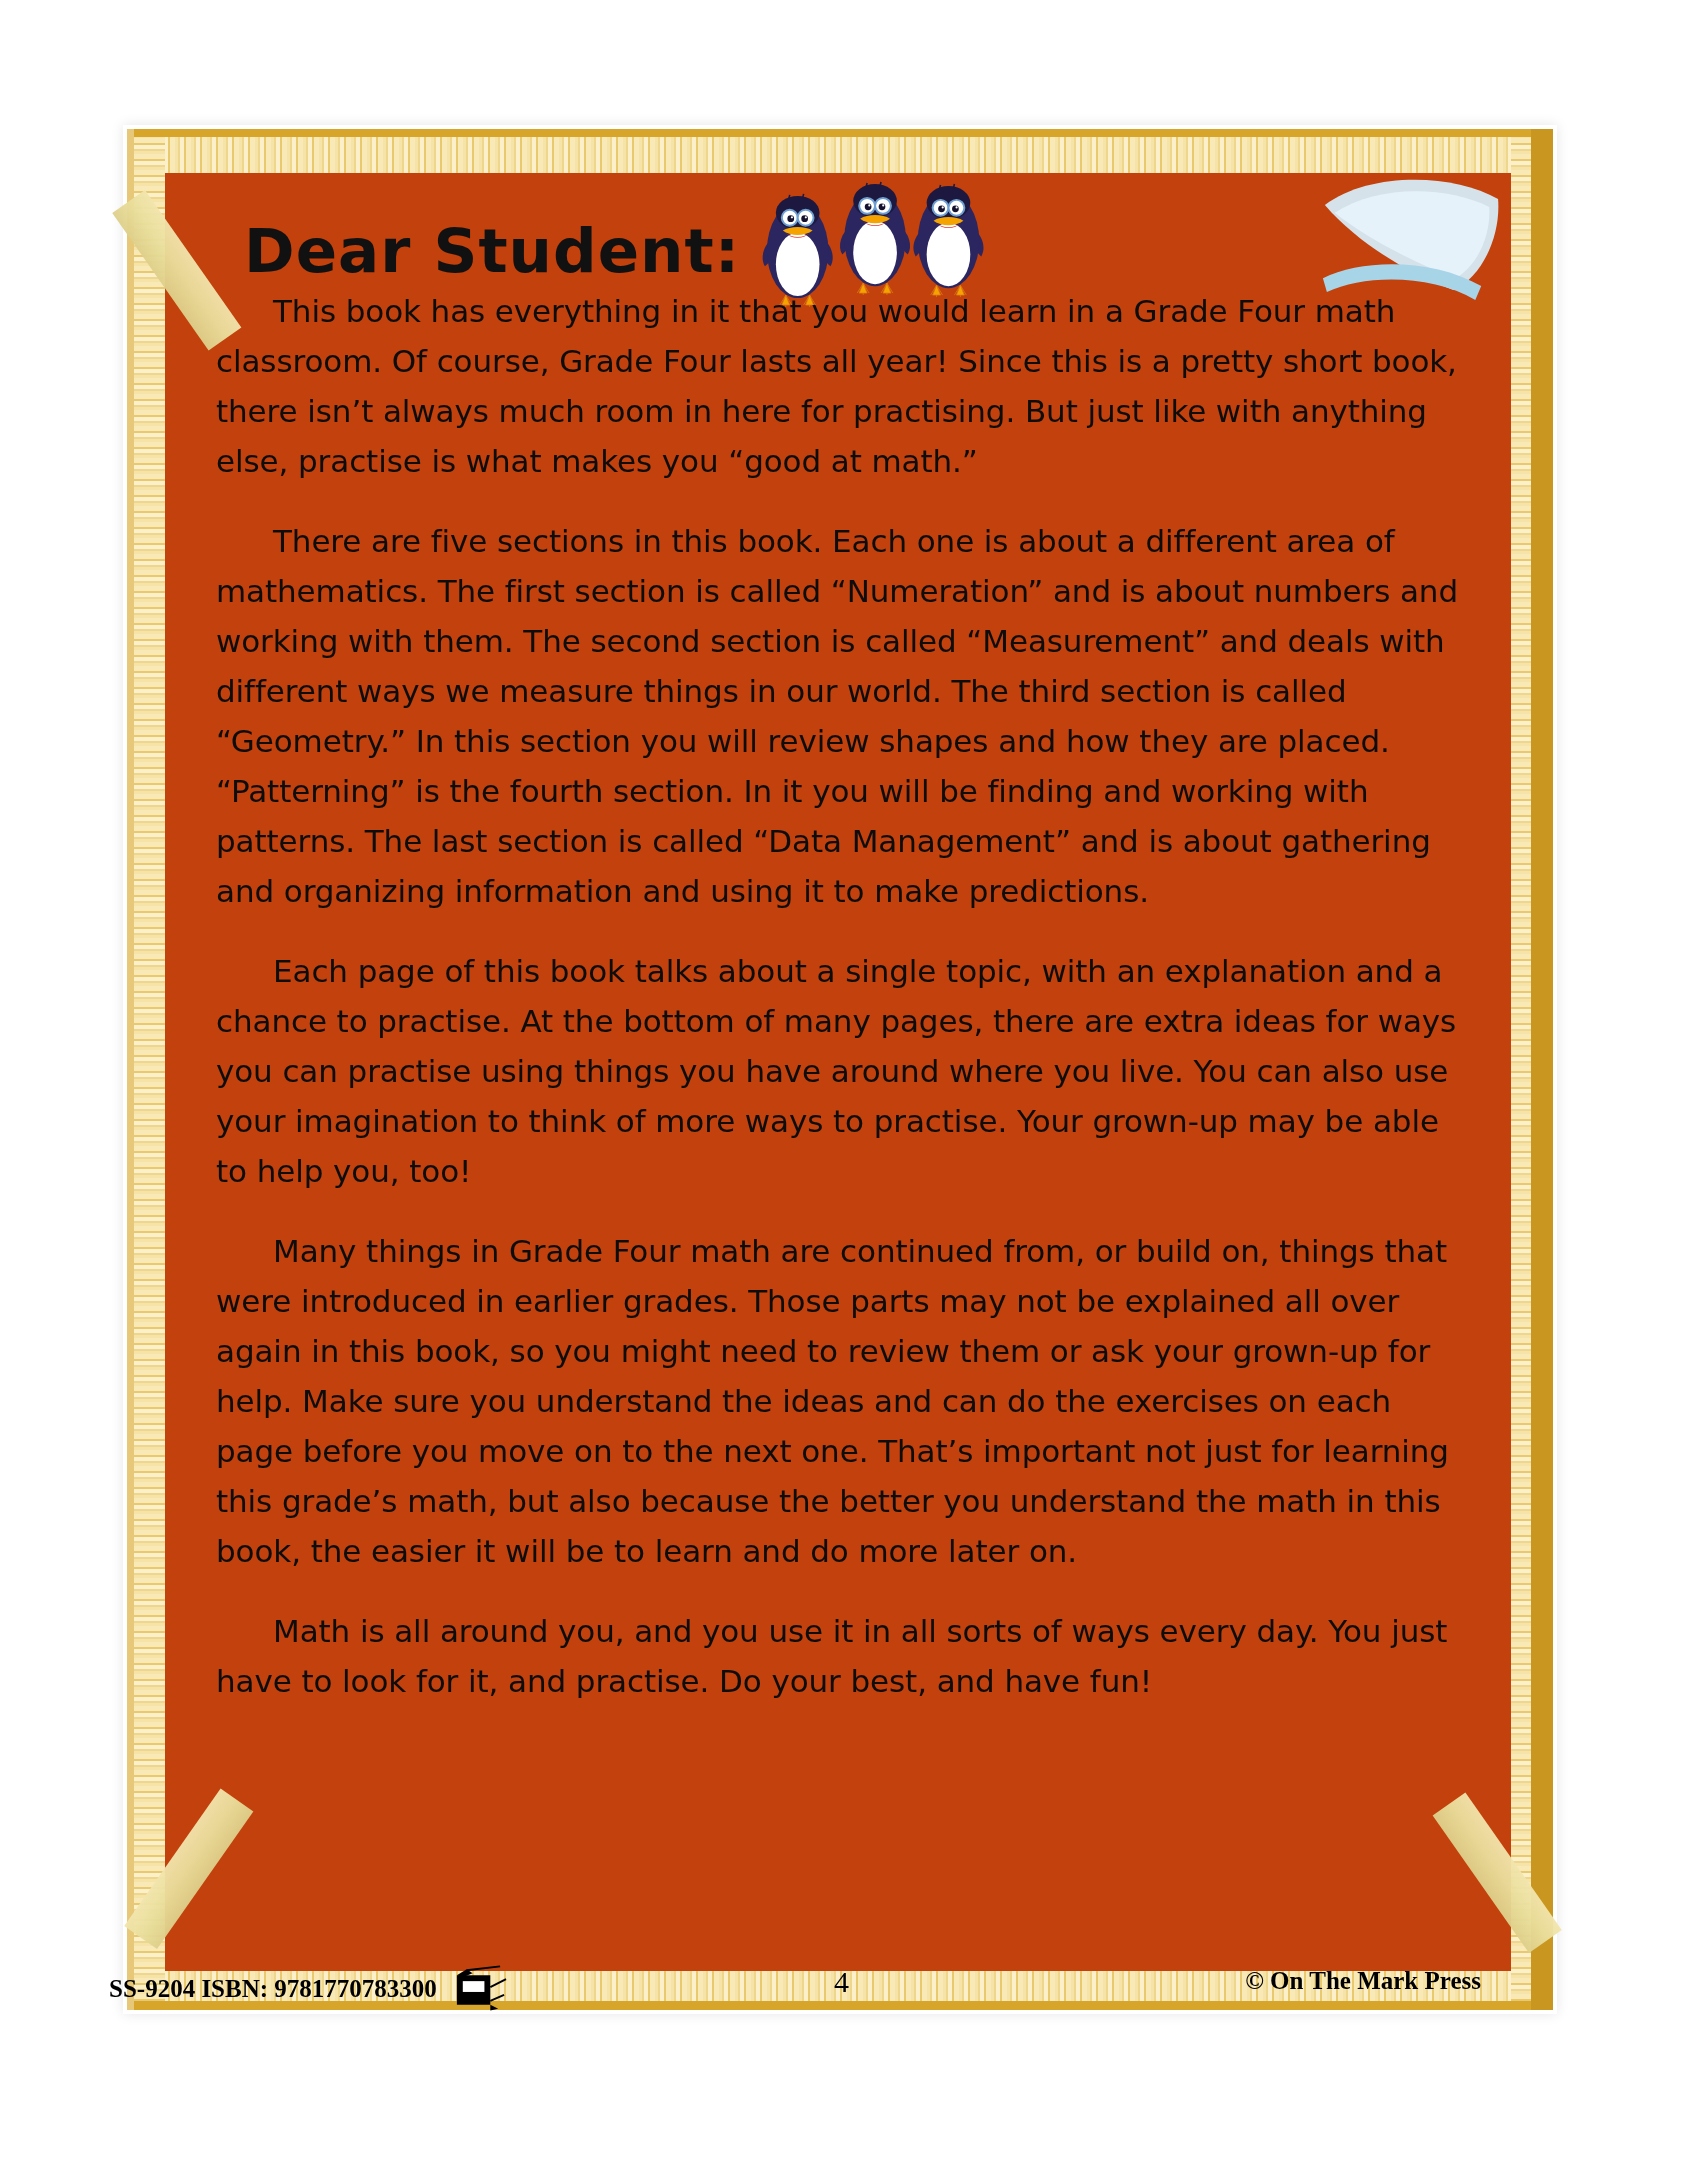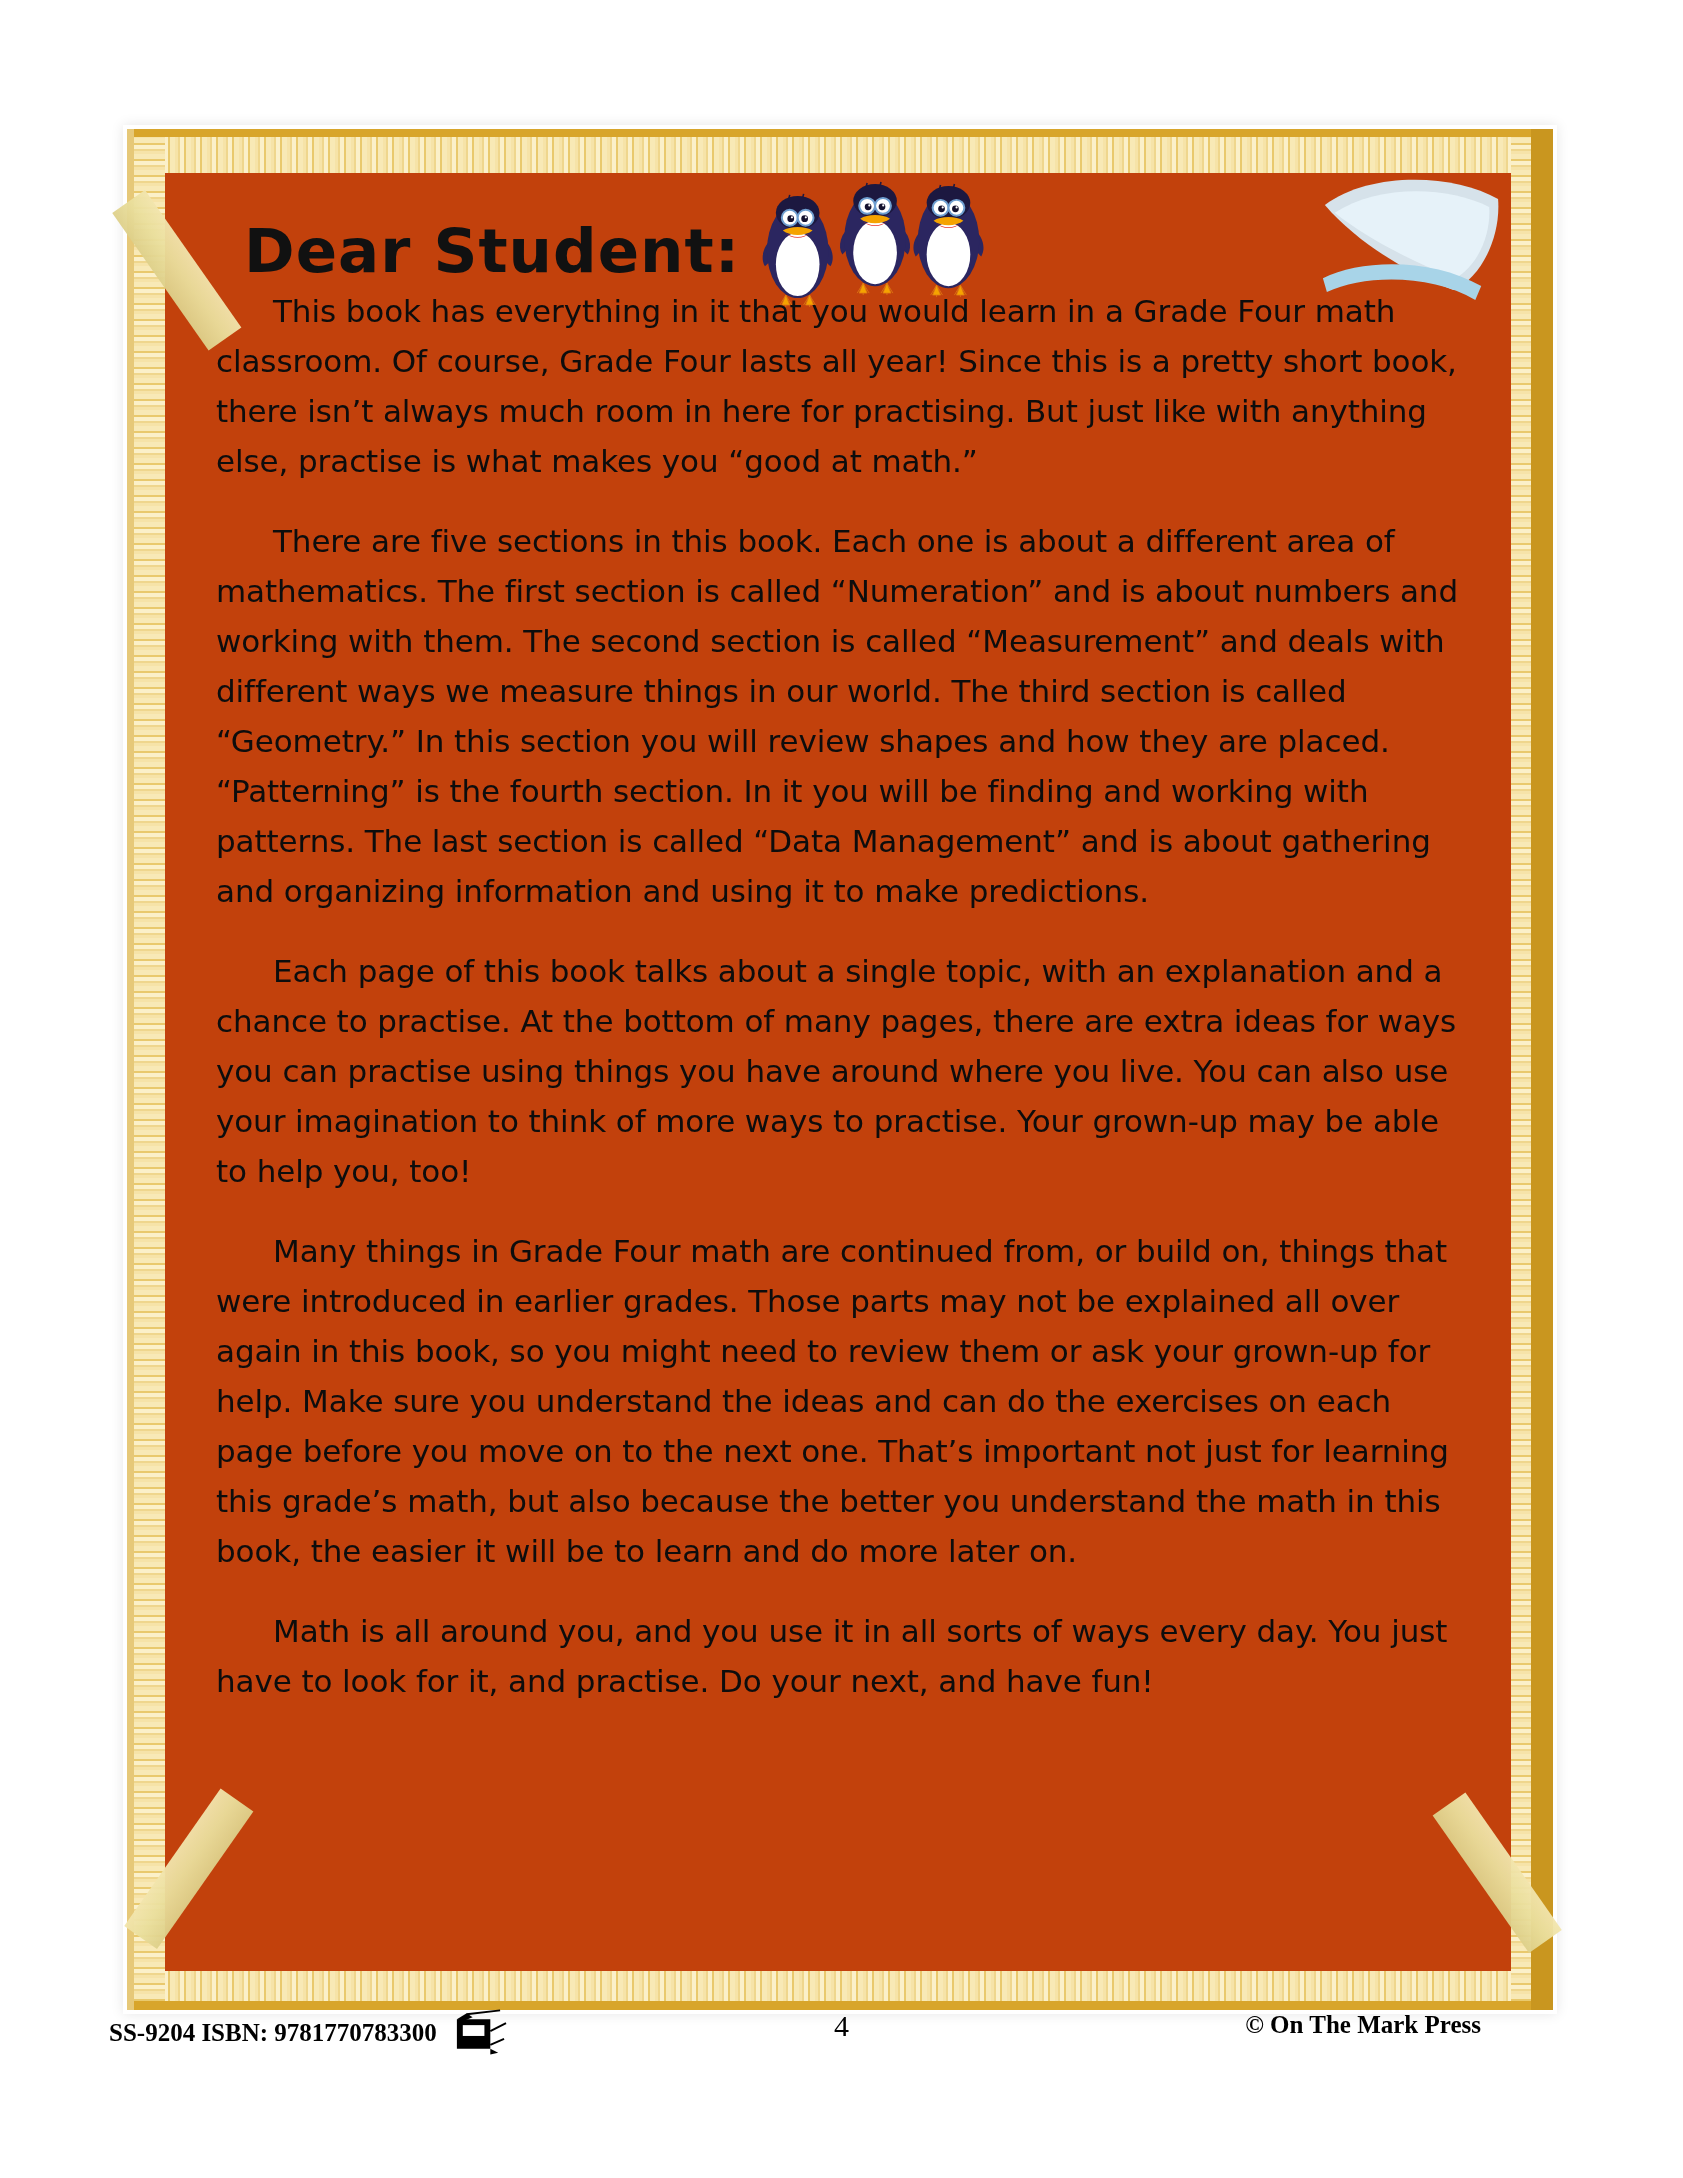--- a/index.html
+++ b/index.html
@@ -149,21 +149,21 @@
     color: #0d0d0d;
     letter-spacing: -0.1px;
     text-align: left;
   }
   .para:last-child { margin-bottom: 0; }
 
   
   .footer {
     position: absolute;
     left: 0;
-    top: 1999px;
+    top: 1955px;
     width: 1590px;
     height: 59px;
   }
   .footer-left {
     position: absolute;
     left: 109px;
     top: 10px;
     display: flex;
     align-items: center;
     gap: 14px;
@@ -262,21 +262,21 @@
         <use href="#penguin" x="0" y="12"></use>
         <use href="#penguin" x="78" y="0"></use>
         <use href="#penguin" x="152" y="2"></use>
       </svg>
 
       <div class="body-copy">
         <p class="para">This book has everything in it that you would learn in a Grade Four math classroom. Of course, Grade Four lasts all year! Since this is a pretty short book, there isn’t always much room in here for practising. But just like with anything else, practise is what makes you “good at math.”</p>
         <p class="para">There are five sections in this book. Each one is about a different area of mathematics. The first section is called “Numeration” and is about numbers and working with them. The second section is called “Measurement” and deals with different ways we measure things in our world. The third section is called “Geometry.” In this section you will review shapes and how they are placed. “Patterning” is the fourth section. In it you will be finding and working with patterns. The last section is called “Data Management” and is about gathering and organizing information and using it to make predictions.</p>
         <p class="para">Each page of this book talks about a single topic, with an explanation and a chance to practise. At the bottom of many pages, there are extra ideas for ways you can practise using things you have around where you live. You can also use your imagination to think of more ways to practise. Your grown-up may be able to help you, too!</p>
         <p class="para">Many things in Grade Four math are continued from, or build on, things that were introduced in earlier grades. Those parts may not be explained all over again in this book, so you might need to review them or ask your grown-up for help. Make sure you understand the ideas and can do the exercises on each page before you move on to the next one. That’s important not just for learning this grade’s math, but also because the better you understand the math in this book, the easier it will be to learn and do more later on.</p>
-        <p class="para">Math is all around you, and you use it in all sorts of ways every day. You just have to look for it, and practise. Do your next, and have fun!</p>
+        <p class="para">Math is all around you, and you use it in all sorts of ways every day. You just have to look for it, and practise. Do your best, and have fun!</p>
       </div>
 
     </div>
 
     <div class="tape tape-tl"></div>
     <div class="tape tape-bl"></div>
     <div class="tape tape-br"></div>
   </div>
 
   <div class="footer">

